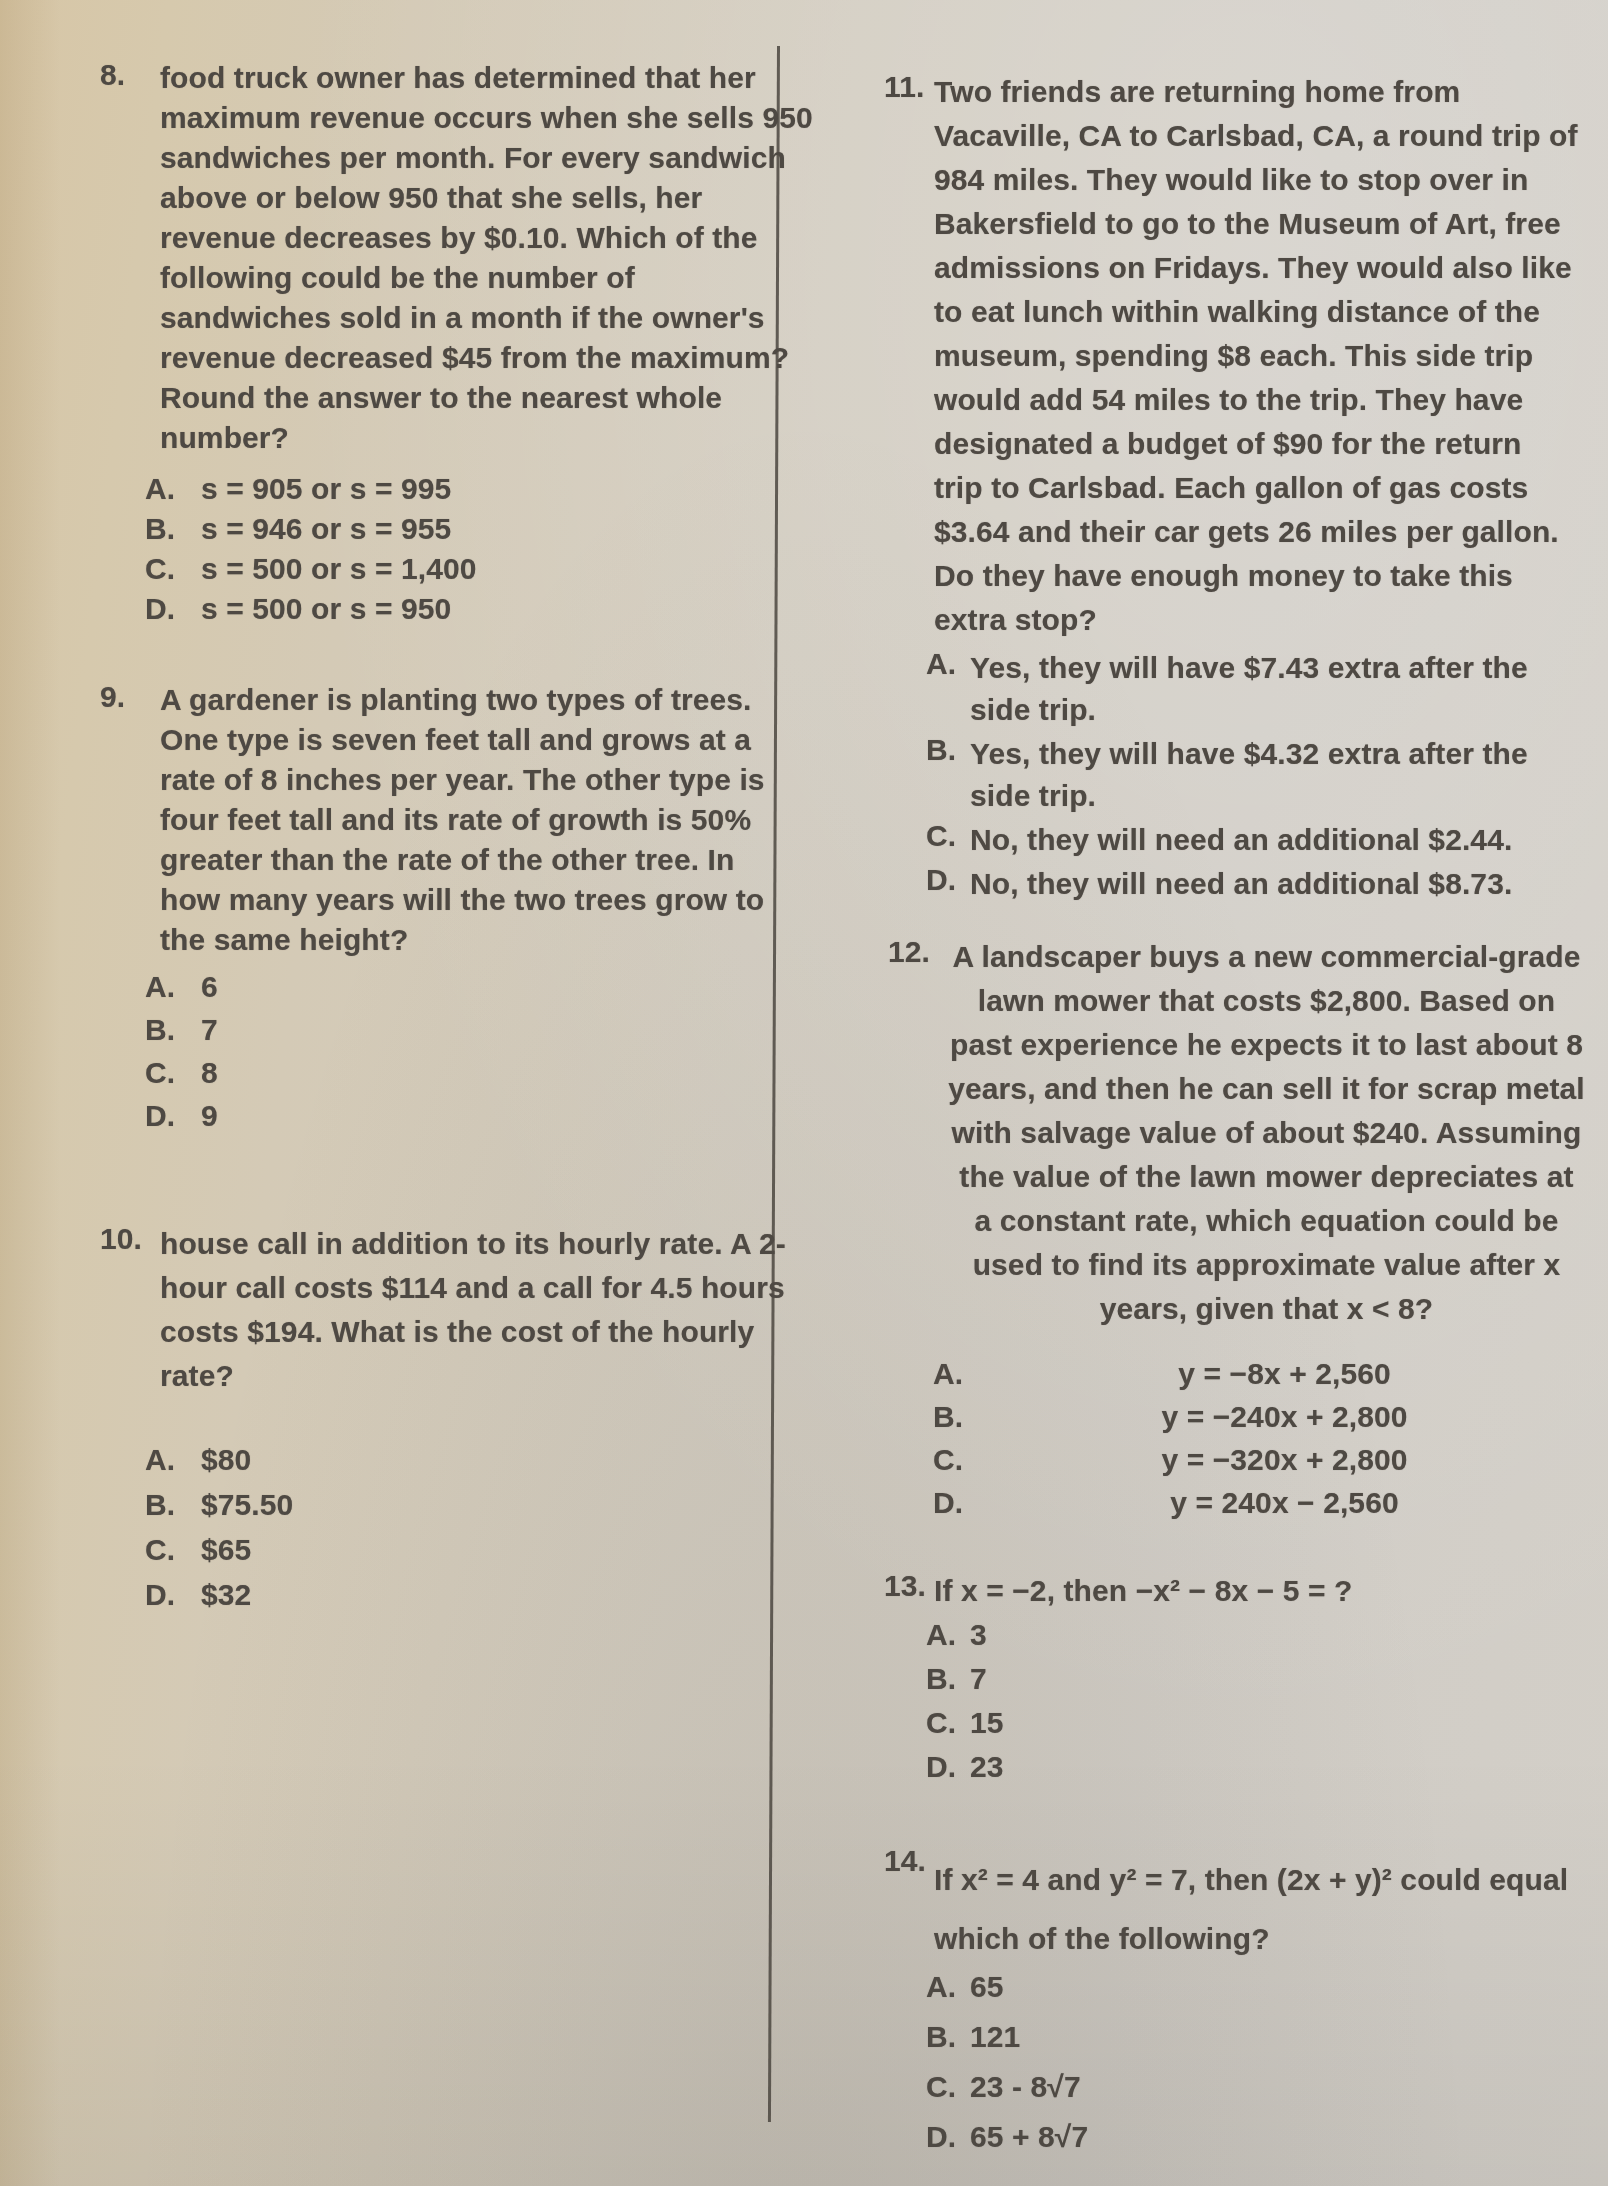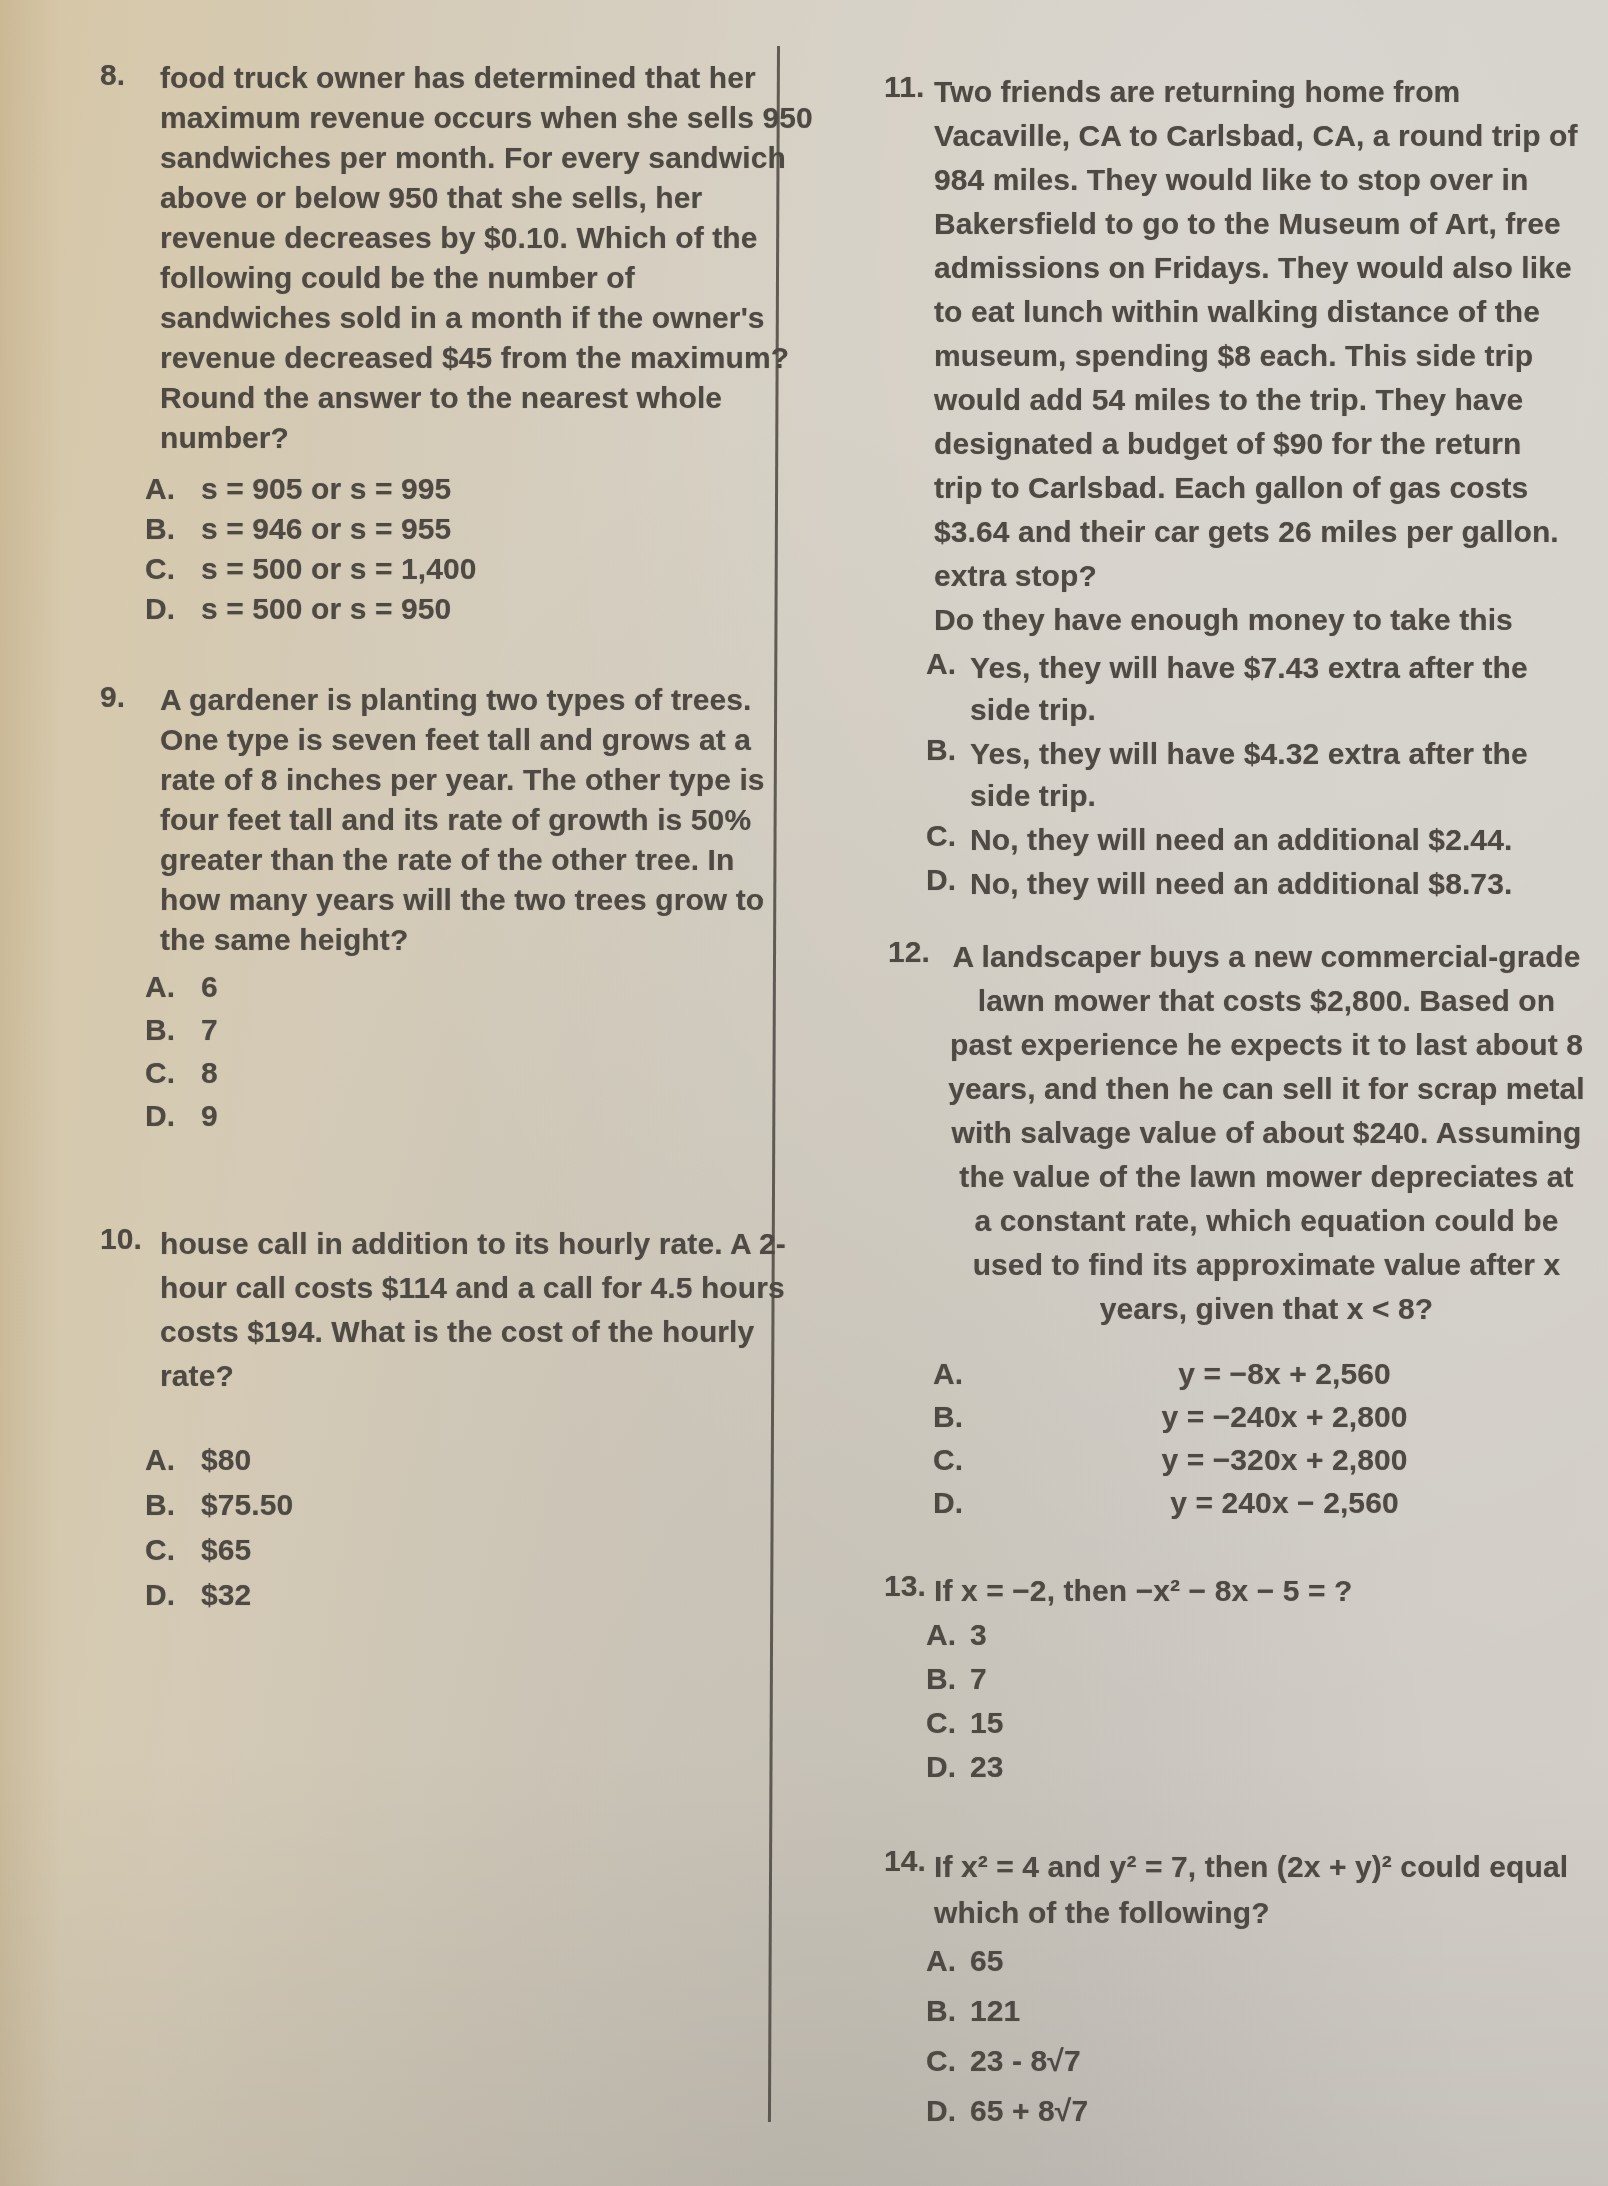--- a/index.html
+++ b/index.html
@@ -71,21 +71,21 @@
   .q12 .q-line{line-height:44px;}
   .q12 .options{margin-top:26px;}
   .q12 .option{min-height:43px;}
 
   .q13{margin-top:40px;}
   .q13 .q-line{line-height:44px;}
   .q13 .options{margin-top:5px;}
   .q13 .option{min-height:44px;}
 
   .q14{margin-top:50px;}
-  .q14 .q-line{line-height:46px;}
+  .q14 .q-line{line-height:46px;margin-top:13px;}
   .q14 .options{margin-top:8px;}
   .q14 .option{min-height:50px;}
 </style>
 </head>
 <body>
 
 <div class="page">
   <div class="divider"></div>
 
   <div class="col col-left">
@@ -225,22 +225,22 @@
           <div class="q-line">Vacaville, CA to Carlsbad, CA, a round trip of</div>
           <div class="q-line">984 miles. They would like to stop over in</div>
           <div class="q-line">Bakersfield to go to the Museum of Art, free</div>
           <div class="q-line">admissions on Fridays. They would also like</div>
           <div class="q-line">to eat lunch within walking distance of the</div>
           <div class="q-line">museum, spending $8 each. This side trip</div>
           <div class="q-line">would add 54 miles to the trip. They have</div>
           <div class="q-line">designated a budget of $90 for the return</div>
           <div class="q-line">trip to Carlsbad. Each gallon of gas costs</div>
           <div class="q-line">$3.64 and their car gets 26 miles per gallon.</div>
+          <div class="q-line">Do they have enough money to take this</div>
           <div class="q-line">extra stop?</div>
-          <div class="q-line">Do they have enough money to take this</div>
         </div>
       </div>
       <div class="options">
         <div class="option">
           <span class="opt-letter">A.</span>
           <div class="opt-text">
             <div class="opt-line">Yes, they will have $7.43 extra after the</div>
             <div class="opt-line">side trip.</div>
           </div>
         </div>

